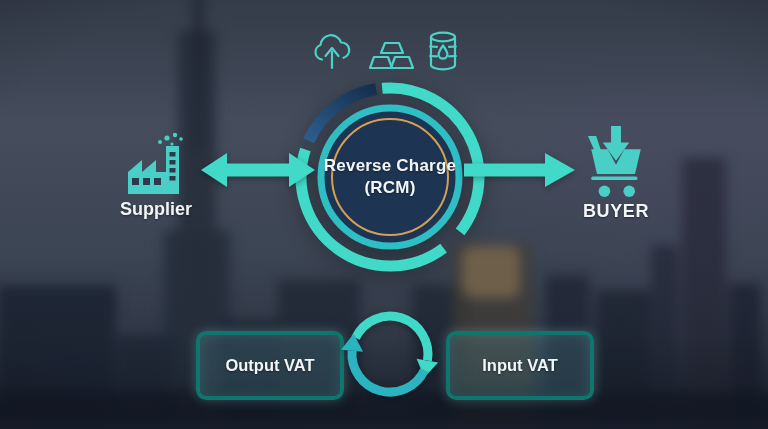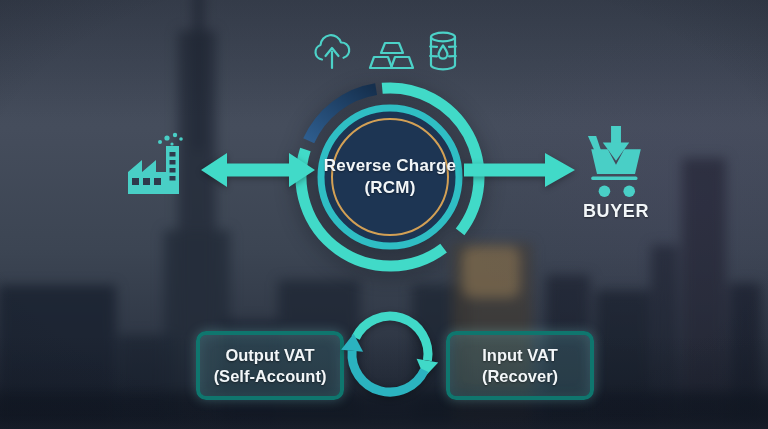--- a/index.html
+++ b/index.html
@@ -159,42 +159,41 @@
     <g fill="#2e3a4c">
       <rect x="47.5" y="20" width="6" height="4.5"></rect>
       <rect x="47.5" y="28" width="6" height="4.5"></rect>
       <rect x="47.5" y="36" width="6" height="4.5"></rect>
       <rect x="47.5" y="44" width="6" height="4.5"></rect>
       <rect x="10" y="46" width="7" height="7"></rect>
       <rect x="21" y="46" width="7" height="7"></rect>
       <rect x="32" y="46" width="7" height="7"></rect>
     </g>
   </svg>
+  <div class="abs node-label supplier-label">Supplier</div>
 
   <svg class="abs" style="left:578px;top:126px" width="76" height="76" viewBox="0 0 76 92">
     <g fill="#49cfc6">
       <rect x="32" y="0" width="12" height="22"></rect>
       <polygon points="22,20 54,20 38,42"></polygon>
       <path d="M4 12 L14 12 L20 30 L12 30 Z"></path>
       <polygon points="8,28 28,28 38,47 48,28 68,28 61,58 15,58"></polygon>
       <rect x="8" y="61" width="56" height="4.5" rx="2"></rect>
       <circle cx="24" cy="79" r="7"></circle>
       <circle cx="54" cy="79" r="7"></circle>
     </g>
   </svg>
   <div class="abs node-label buyer-label">BUYER</div>
 
   <div class="abs vat-box vat-output">
     <span>Output VAT</span>
-    <span>(Self-Account)</span>
   </div>
   <svg class="abs flow-arrow" style="left:338px;top:302px" width="104" height="104" viewBox="0 0 104 104">
     <path d="M 17.6 35.9 A 38 38 0 0 1 89.4 58.6" fill="none" stroke="#40d9c8" stroke-width="9"></path>
     <polygon points="78.6,56.7 100.2,60.5 86.4,75.3" fill="#40d9c8"></polygon>
     <path d="M 86.4 68.1 A 38 38 0 0 1 14.1 48.7" fill="none" stroke="#2bb3c0" stroke-width="9"></path>
     <polygon points="25.1,49.7 3.1,47.7 15.6,31.8" fill="#2bb3c0"></polygon>
   </svg>
   <div class="abs vat-box vat-input">
     <span>Input VAT</span>
-    <span>(Recover)</span>
   </div>
 
 </div>
 
 </body></html>

